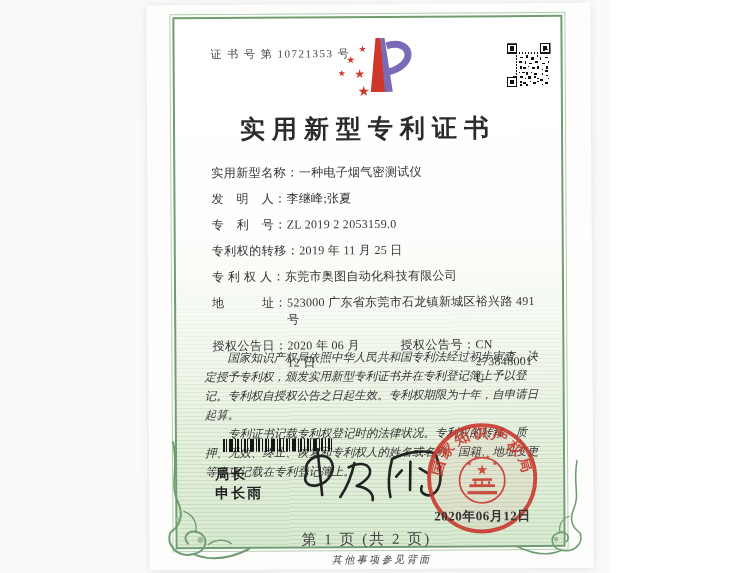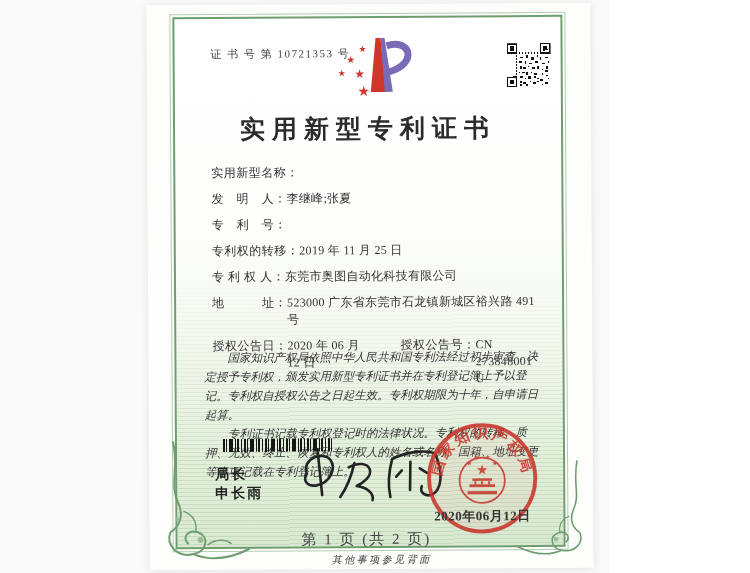--- a/index.html
+++ b/index.html
@@ -137,27 +137,29 @@
             <rect x="23" y="27" width="1" height="1"></rect>
             <rect x="27" y="23" width="1" height="1"></rect>
         </g>
       </svg>
 
       <div class="title">实用新型专利证书</div>
 
       <div class="fields">
         <div class="frow">
           <span class="flabel">实用新型名称：</span>
+          <span class="fvalue">一种电子烟气密测试仪</span>
         </div>
         <div class="frow">
           <span class="flabel">发　明　人：</span>
           <span class="fvalue">李继峰;张夏</span>
         </div>
         <div class="frow">
           <span class="flabel">专　利　号：</span>
+          <span class="fvalue">ZL 2019 2 2053159.0</span>
         </div>
         <div class="frow">
           <span class="flabel">专利权的转移：</span>
           <span class="fvalue">2019 年 11 月 25 日</span>
         </div>
         <div class="frow">
           <span class="flabel">专 利 权 人：</span>
           <span class="fvalue">东莞市奥图自动化科技有限公司</span>
         </div>
         <div class="frow">

